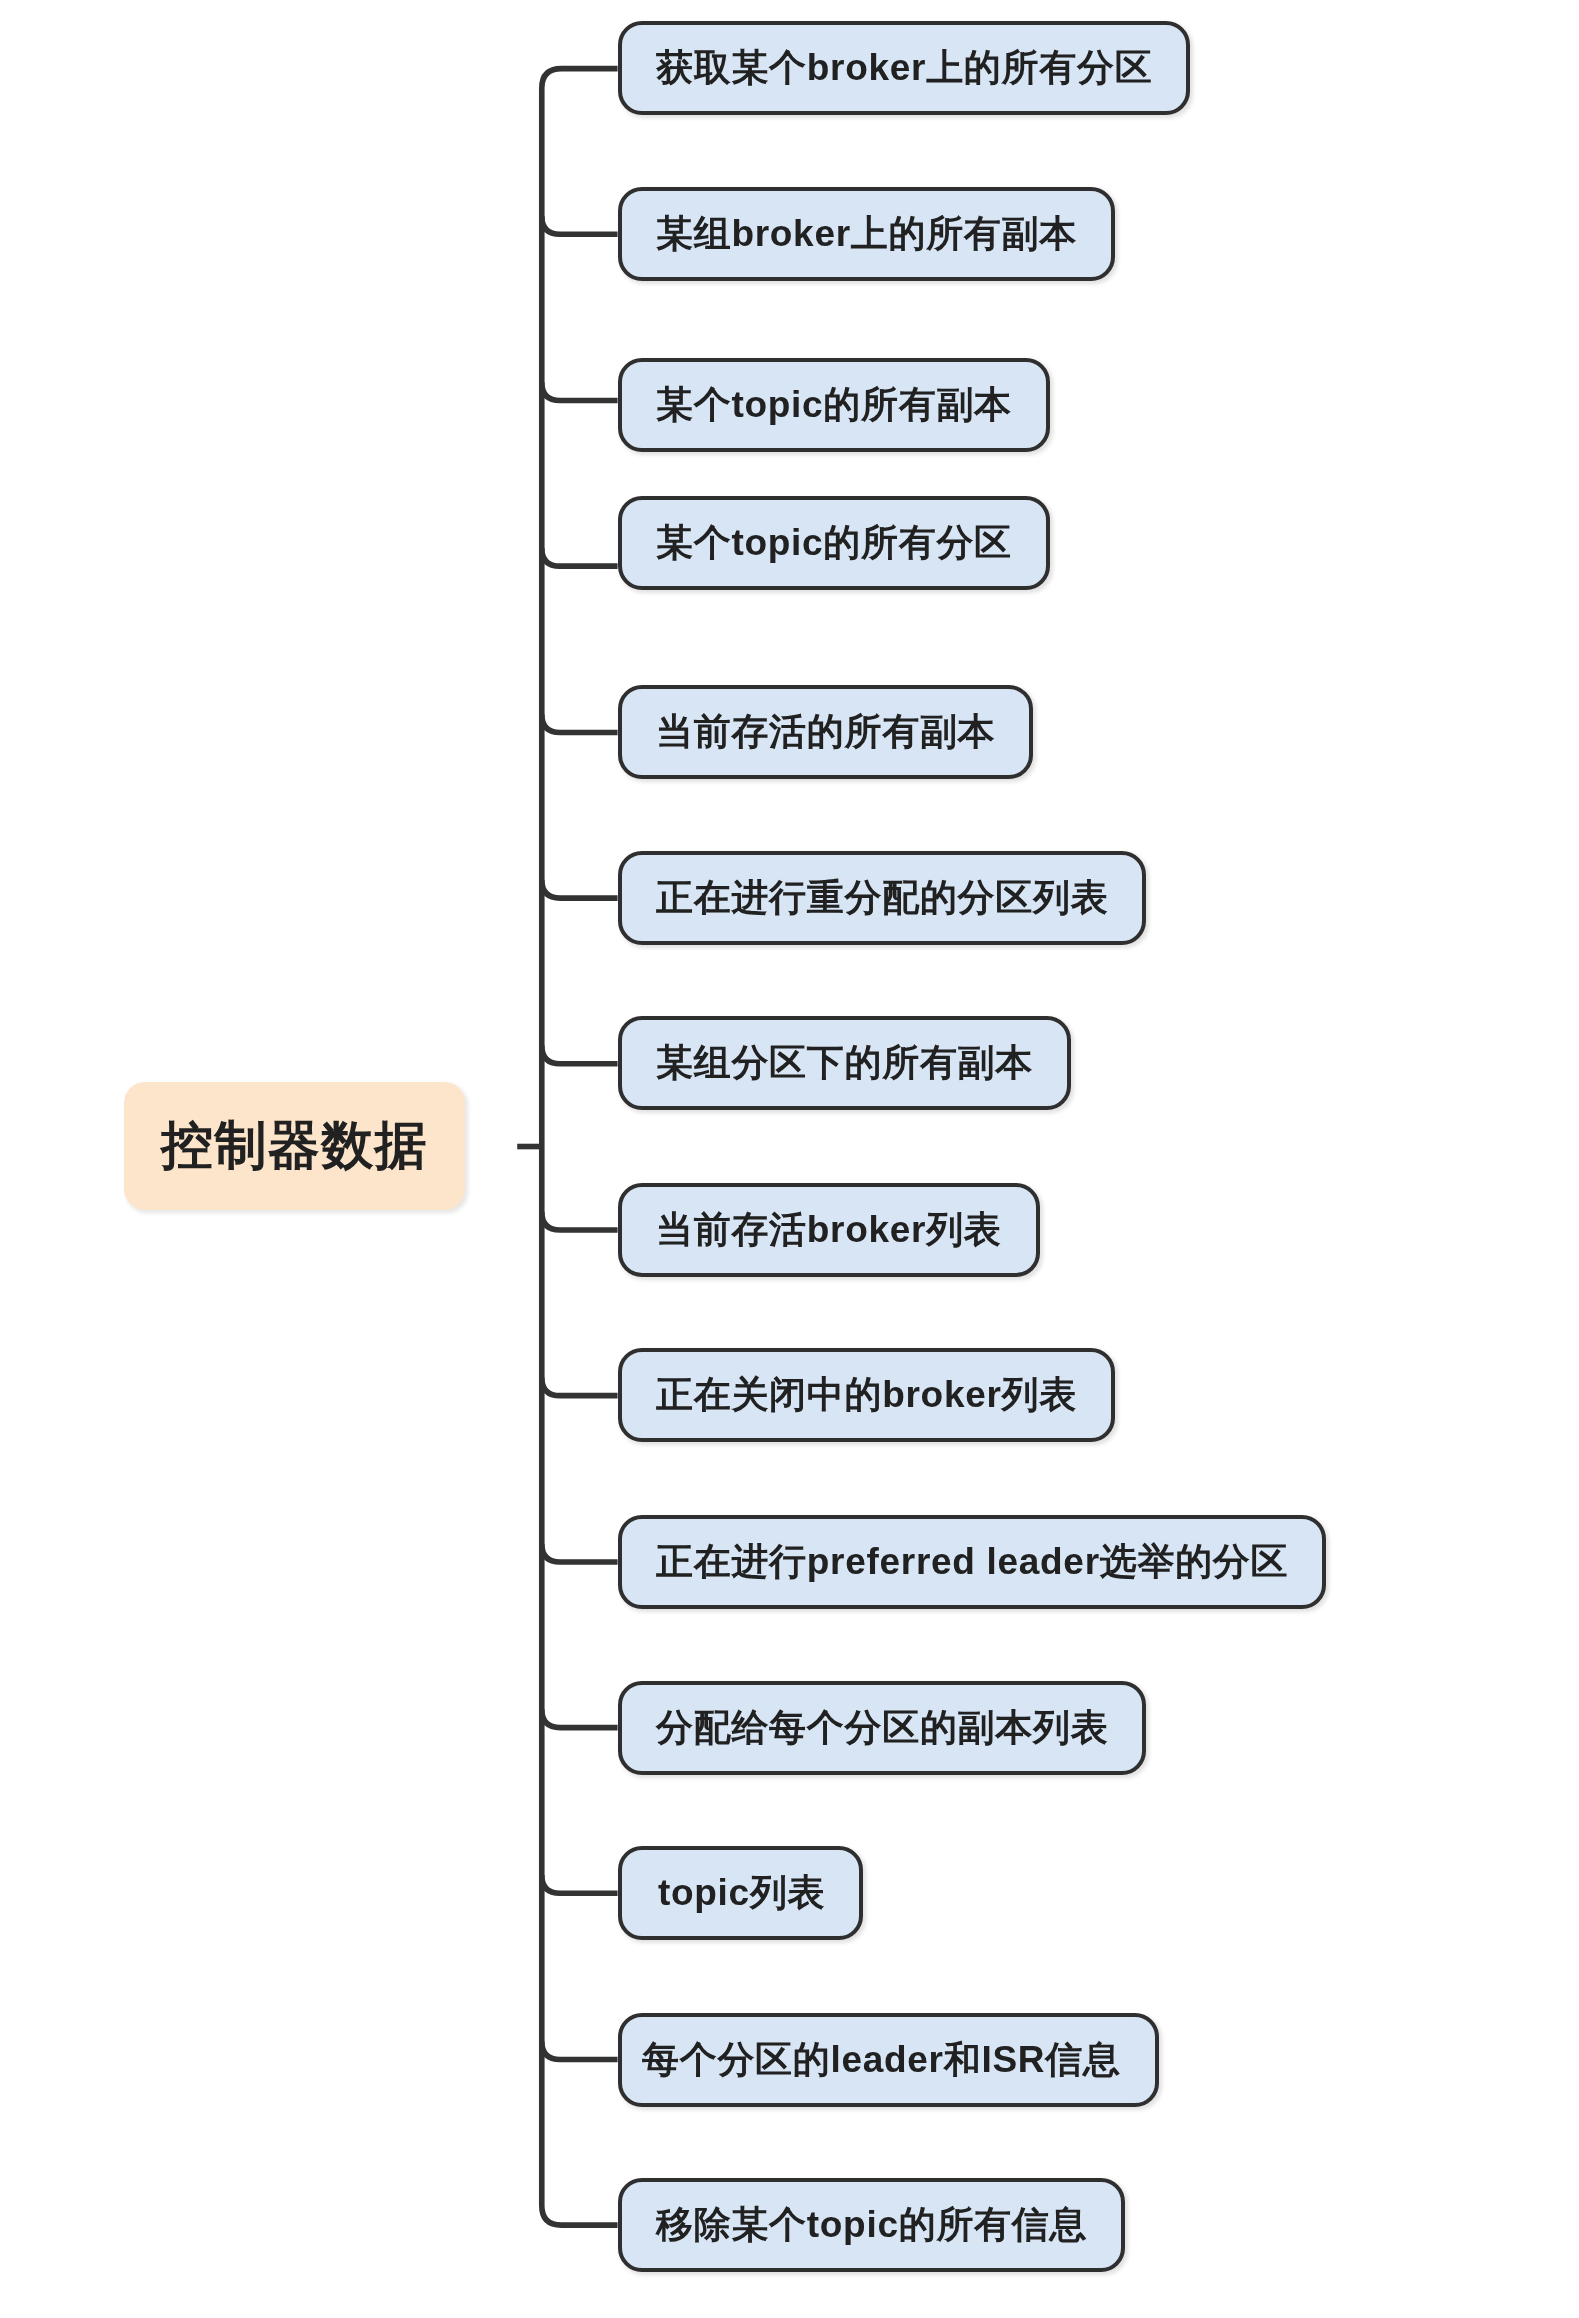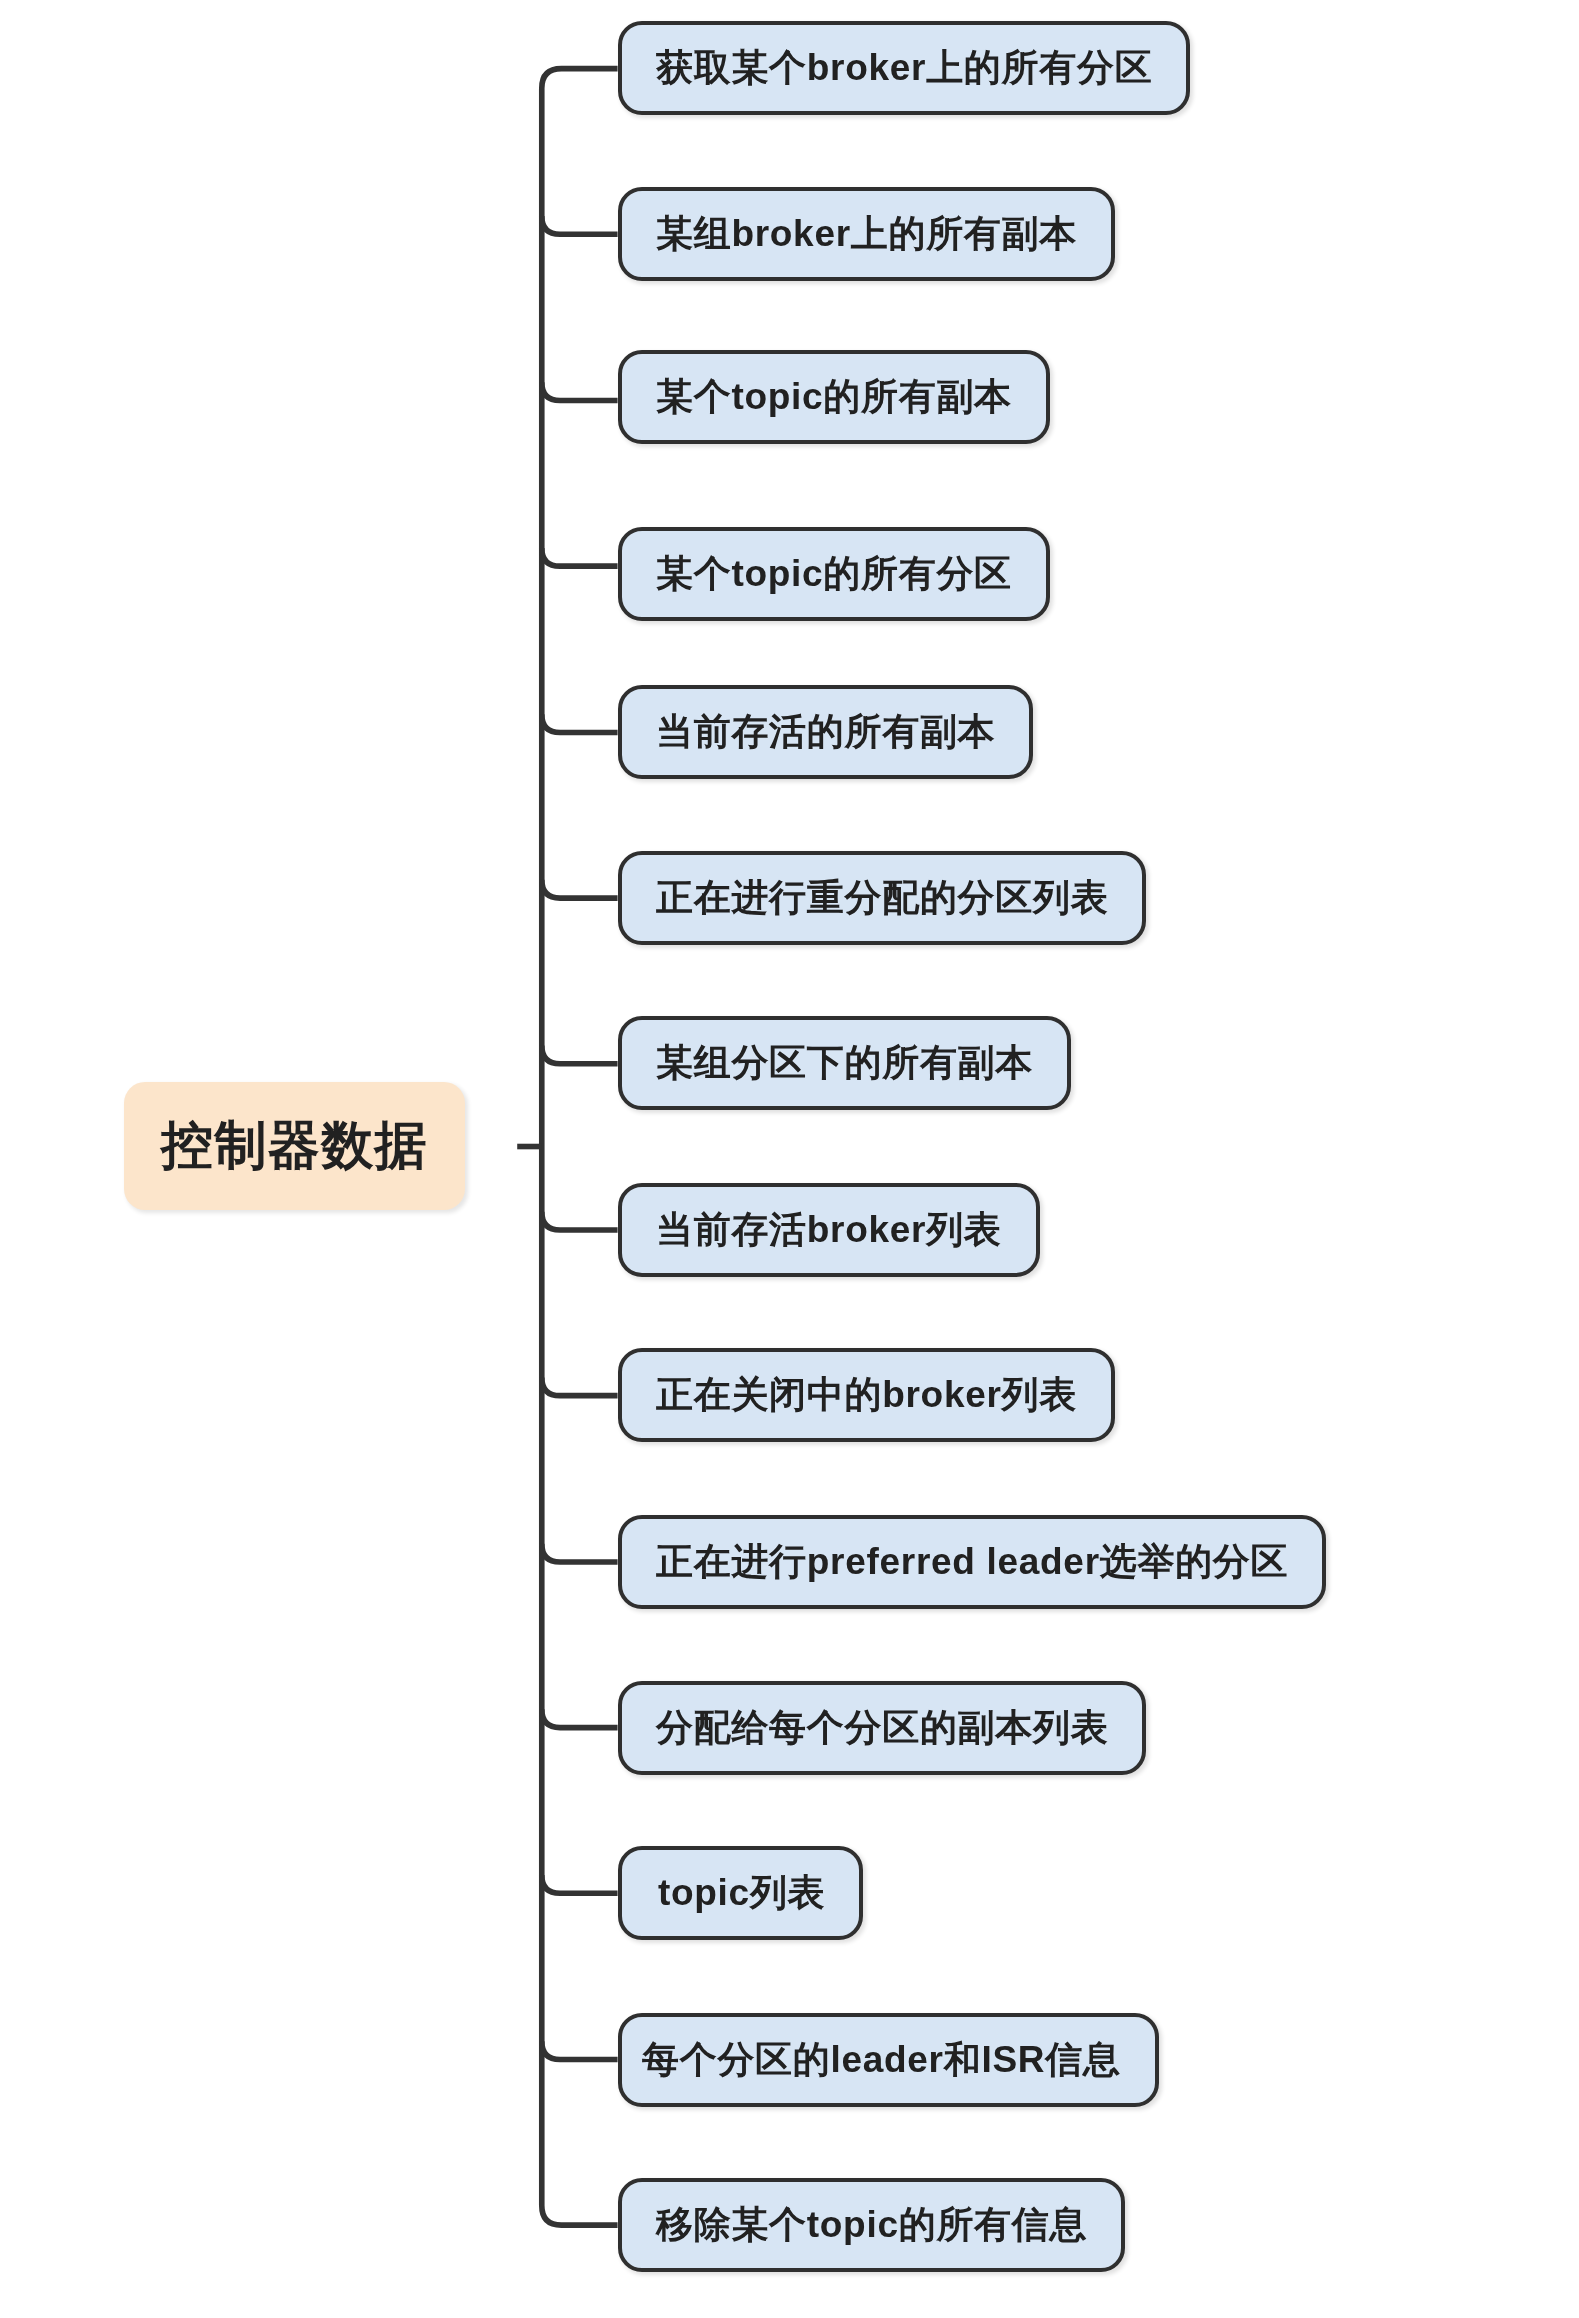--- a/index.html
+++ b/index.html
@@ -95,25 +95,25 @@
 
   <div id="children">
     <div class="child-node" style="top: 21px;">
       <span class="child-label">获取某个broker上的所有分区</span>
     </div>
 
     <div class="child-node" style="top: 187px;">
       <span class="child-label">某组broker上的所有副本</span>
     </div>
 
-    <div class="child-node" style="top: 350px;">
+    <div class="child-node" style="top: 358px;">
       <span class="child-label">某个topic的所有副本</span>
     </div>
 
-    <div class="child-node" style="top: 527px;">
+    <div class="child-node" style="top: 496px;">
       <span class="child-label">某个topic的所有分区</span>
     </div>
 
     <div class="child-node" style="top: 685px;">
       <span class="child-label">当前存活的所有副本</span>
     </div>
 
     <div class="child-node" style="top: 851px;">
       <span class="child-label">正在进行重分配的分区列表</span>
     </div>

